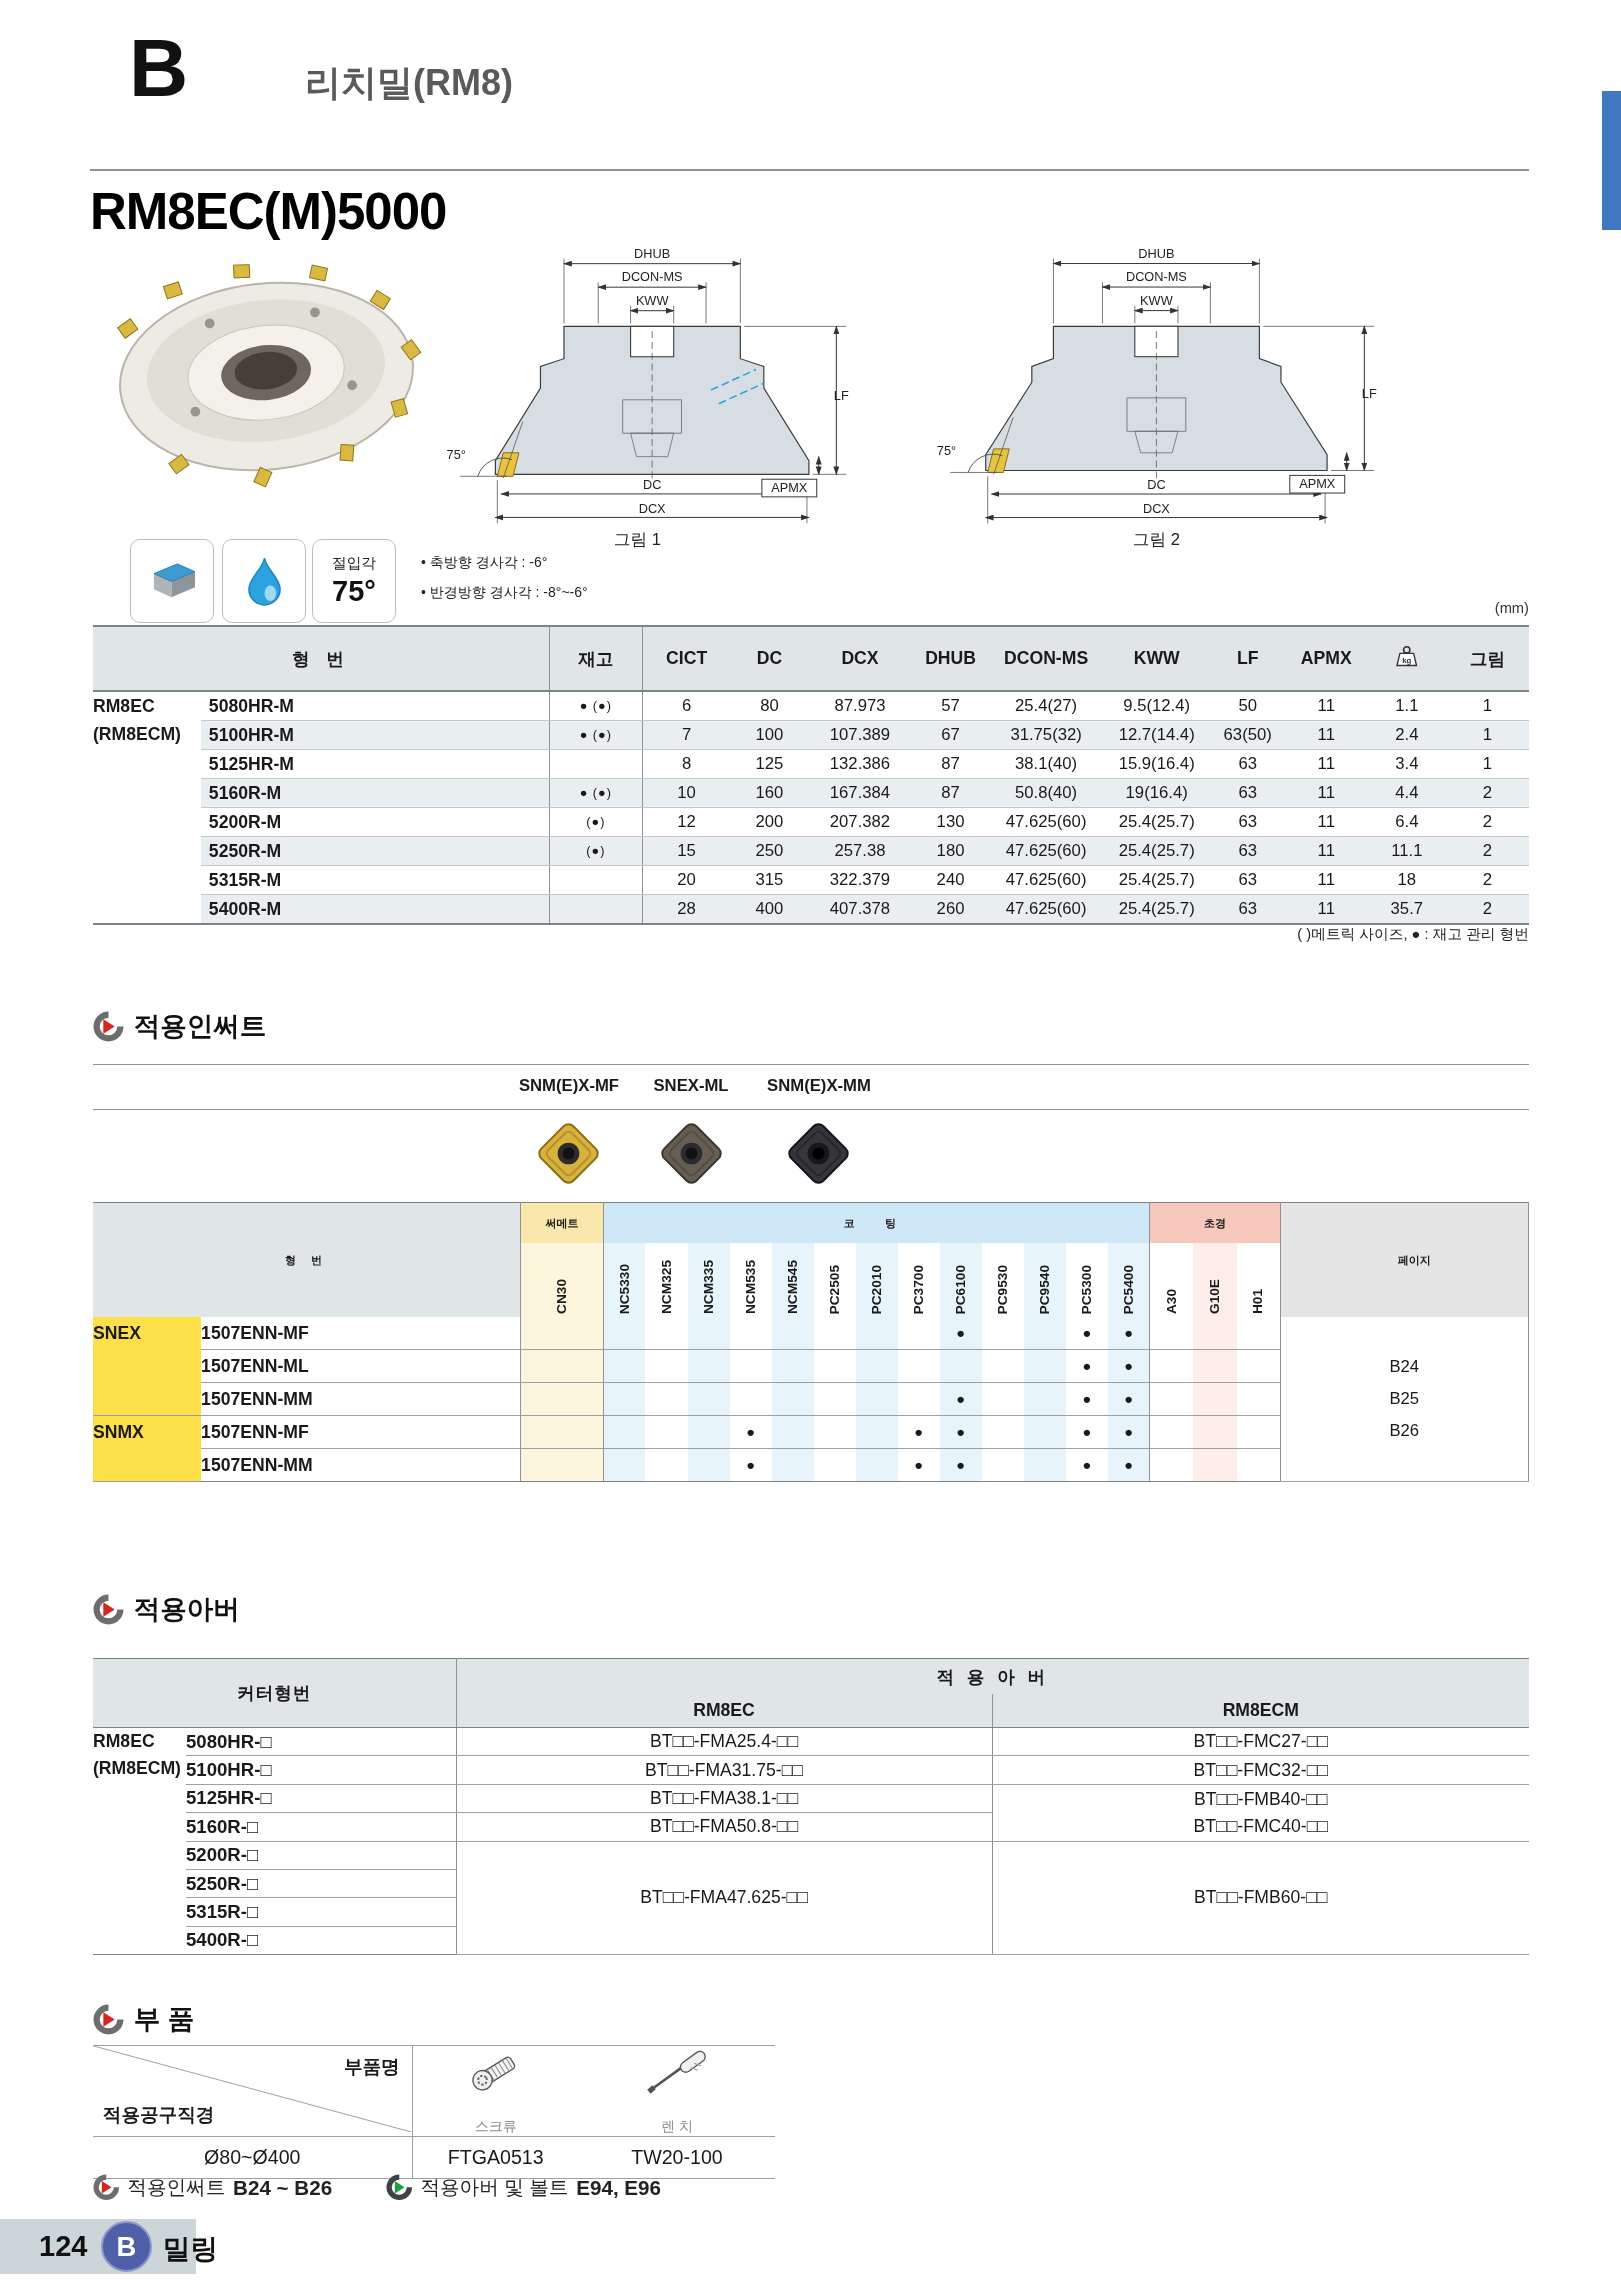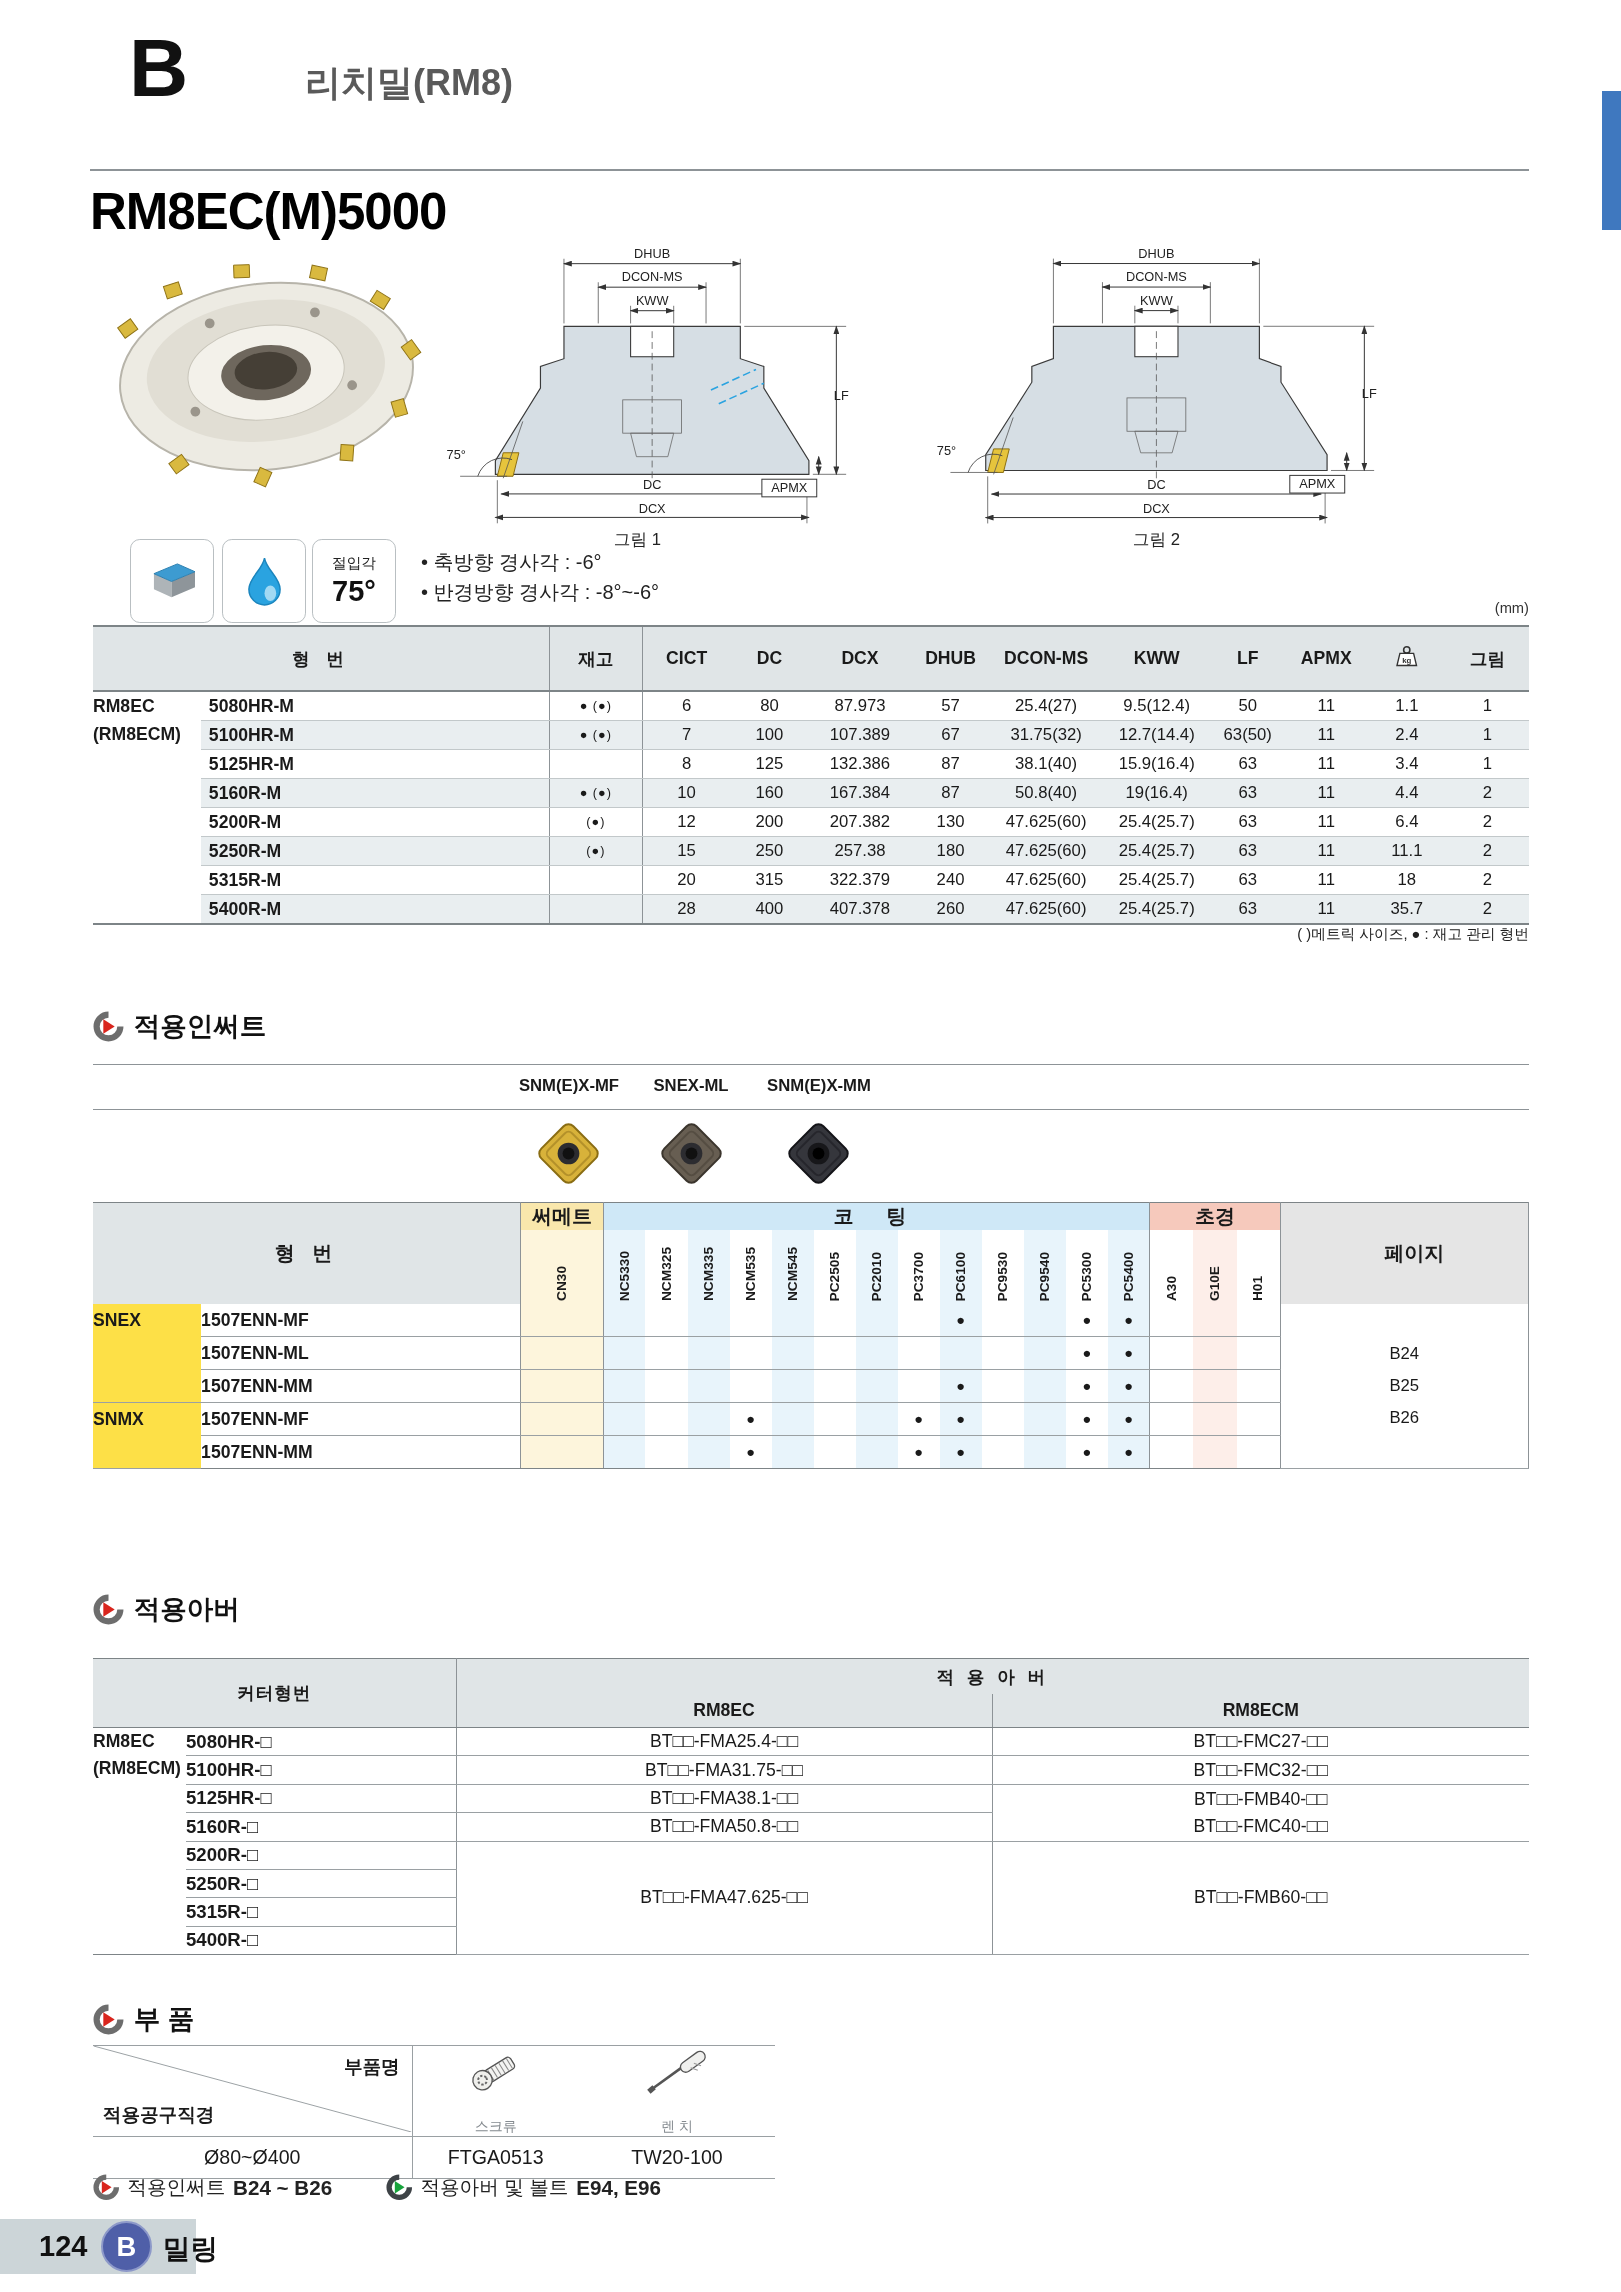--- a/index.html
+++ b/index.html
@@ -13,21 +13,21 @@
   .side-tab{width:19.6px;height:139px;background:#3f78bf;}
   .title-rule{height:2px;background:#8d9397;}
   .product-title{font-size:51px;font-weight:bold;letter-spacing:-1px;color:#000;}
   .unit-note{font-size:14.7px;color:#333;text-align:right;}
 
   
   .icon-box{width:82px;height:82px;border:1.5px solid #b9bfc2;border-radius:9.8px;background:#fff;
             display:flex;flex-direction:column;align-items:center;justify-content:center;}
   .angle-label{font-size:14.7px;color:#222;margin-bottom:2px;}
   .angle-value{font-size:29px;font-weight:bold;color:#111;}
-  .note-line{font-size:20px;color:#222;line-height:30px;}
+  .note-line{font-size:14px;color:#222;line-height:30px;}
 
   
   table{border-collapse:collapse;table-layout:fixed;}
   td,th{padding:0;overflow:hidden;white-space:nowrap;}
 
   
   .spec{width:1436px;font-size:16.7px;}
   .spec thead th{height:63px;background:#e0e5e7;font-size:17.6px;font-weight:bold;
                  border-top:2px solid #7d8487;border-bottom:2px solid #7d8487;}
   .spec tbody td,.spec tbody th{height:28px;text-align:center;border-bottom:1px solid #c2c8ca;}
@@ -41,21 +41,21 @@
   .sp-head{letter-spacing:5.9px;}
   .spec-note{font-size:14.7px;color:#222;text-align:right;}
 
   
   .sec-head{display:flex;align-items:center;gap:9.8px;}
   .sec-head h2{margin:0;font-size:26.5px;font-weight:bold;color:#111;}
 
   
   .ins{width:1436px;font-size:14.7px;}
   .ins th,.ins td{text-align:center;}
-  .ins .gh{height:27px;font-size:20px;font-weight:bold;border-top:1.5px solid #7d8487;margin-left:38px;}
+  .ins .gh{height:40px;font-size:11px;font-weight:bold;border-top:1.5px solid #7d8487;margin-left:38px;}
   .ins .gh-model{background:#e0e5e7;letter-spacing:5.9px;}
   .ins .gh-cermet{background:#f9e7ac;}
   .ins .gh-coat{background:#cfe8f7;letter-spacing:13.7px;}
   .ins .gh-carb{background:#f6c9bc;}
   .ins .gh-page{background:#e5e5e5;padding-left:20px;}
   .ins .gradeh{height:74px;vertical-align:bottom;}
   .ins .gradeh span{display:inline-block;writing-mode:vertical-rl;transform:rotate(180deg);
                     font-size:13.7px;font-weight:bold;padding-bottom:2px;line-height:1;}
   .ins tbody td,.ins tbody th{height:32px;border-bottom:1px solid #9aa0a3;}
   .ins .grp{vertical-align:top;text-align:left;font-weight:bold;font-size:17.6px;line-height:32px;background:#fde047;}

